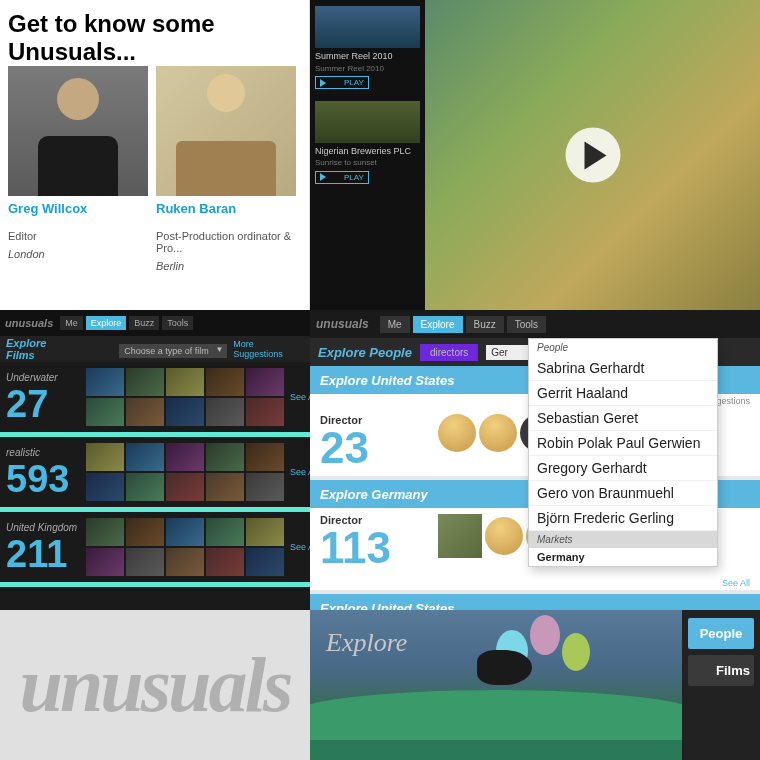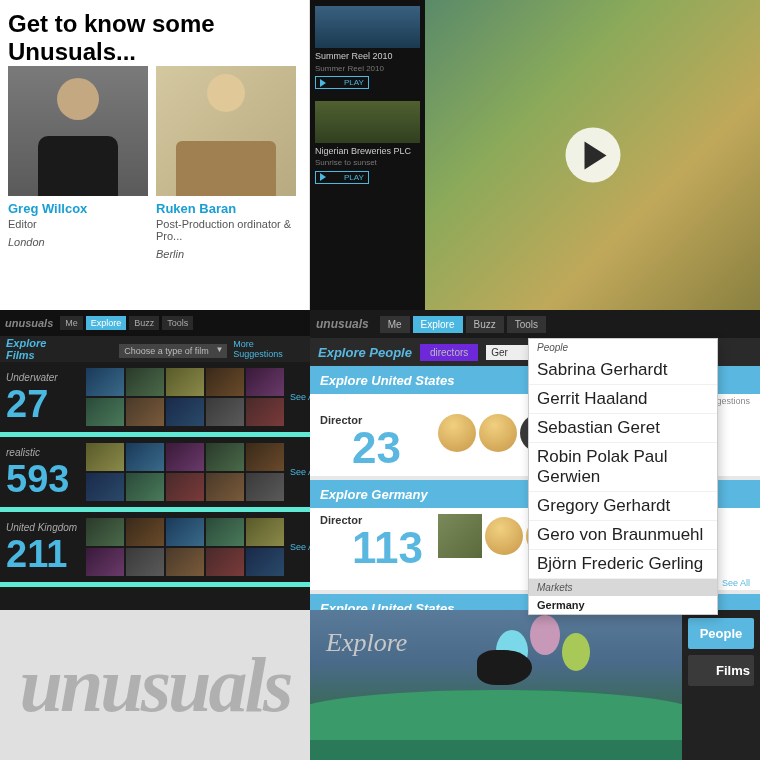--- a/index.html
+++ b/index.html
@@ -19,21 +19,21 @@
     }
     .profile-name {
       font-size: 13px;
       font-weight: bold;
       color: #1a9fd4;
       margin-top: 5px;
     }
     .profile-role {
       font-size: 11px;
       color: #555;
-      margin-top: 2px;
+      margin-top: 14px;
     }
     .profile-location {
       font-size: 11px;
       color: #555;
       margin-top: 6px;
       font-style: italic;
     }
 
     
     .main-container {
@@ -270,21 +270,21 @@
       width: 55px;
       color: #333;
     }
     .ep-sections { flex: 1; overflow: hidden; position: relative; }
     .ep-section { background: #fff; border-bottom: 4px solid #e8e8e8; }
     .ep-sec-hdr { background: #5ab8e0; padding: 5px 10px; }
     .ep-sec-hdr-text { font-size: 13px; color: #fff; font-style: italic; font-weight: bold; }
     .ep-sec-body { display: flex; padding: 6px 10px; gap: 8px; align-items: flex-start; }
     .ep-sec-stats { flex: 0 0 110px; }
     .ep-stat-lbl { font-size: 11px; color: #333; font-weight: bold; }
-    .ep-stat-num { font-size: 44px; font-weight: bold; color: #5ab8e0; line-height: 1; margin-left: 32px; }
+    .ep-stat-num { font-size: 44px; font-weight: bold; color: #5ab8e0; line-height: 1; }
     .ep-thumbs { display: flex; gap: 3px; flex-wrap: wrap; flex: 1; align-items: center; }
     .ep-thumb {
       width: 38px; height: 38px;
       border-radius: 50%;
       background: radial-gradient(circle at 40% 30%, #f0d080, #c89848);
     }
     .ep-thumb-dark { background: #3a3a3a; }
     .ep-thumb-photo { background: linear-gradient(135deg, #7a8a5a, #5a6a3a); border-radius: 0; }
     .ep-suggestions { font-size: 9px; color: #888; text-align: right; padding: 2px 10px; }
     .ep-see-all { font-size: 9px; color: #5ab8e0; text-align: right; padding: 2px 10px; cursor: pointer; }
@@ -294,21 +294,21 @@
       position: absolute;
       top: 28px;
       left: 218px;
       width: 190px;
       background: #fff;
       border: 1px solid #ccc;
       z-index: 20;
       box-shadow: 2px 4px 10px rgba(0,0,0,0.2);
     }
     .ep-dd-section { font-size: 10px; color: #555; padding: 3px 8px; font-style: italic; }
-    .ep-dd-item { font-size: 17px; color: #222; padding: 4px 8px; border-bottom: 1px solid #f0f0f0; }
+    .ep-dd-item { font-size: 14px; color: #222; padding: 4px 8px; border-bottom: 1px solid #f0f0f0; }
     .ep-dd-markets { background: #d8d8d8; font-size: 10px; color: #555; padding: 3px 8px; font-style: italic; }
     .ep-dd-mkt { font-size: 11px; color: #222; padding: 3px 8px; font-weight: bold; }
 
     
     .logo-main {
       font-size: 78px;
       font-weight: 900;
       color: #b0b0b0;
       font-style: italic;
       font-family: Georgia, 'Times New Roman', serif;

